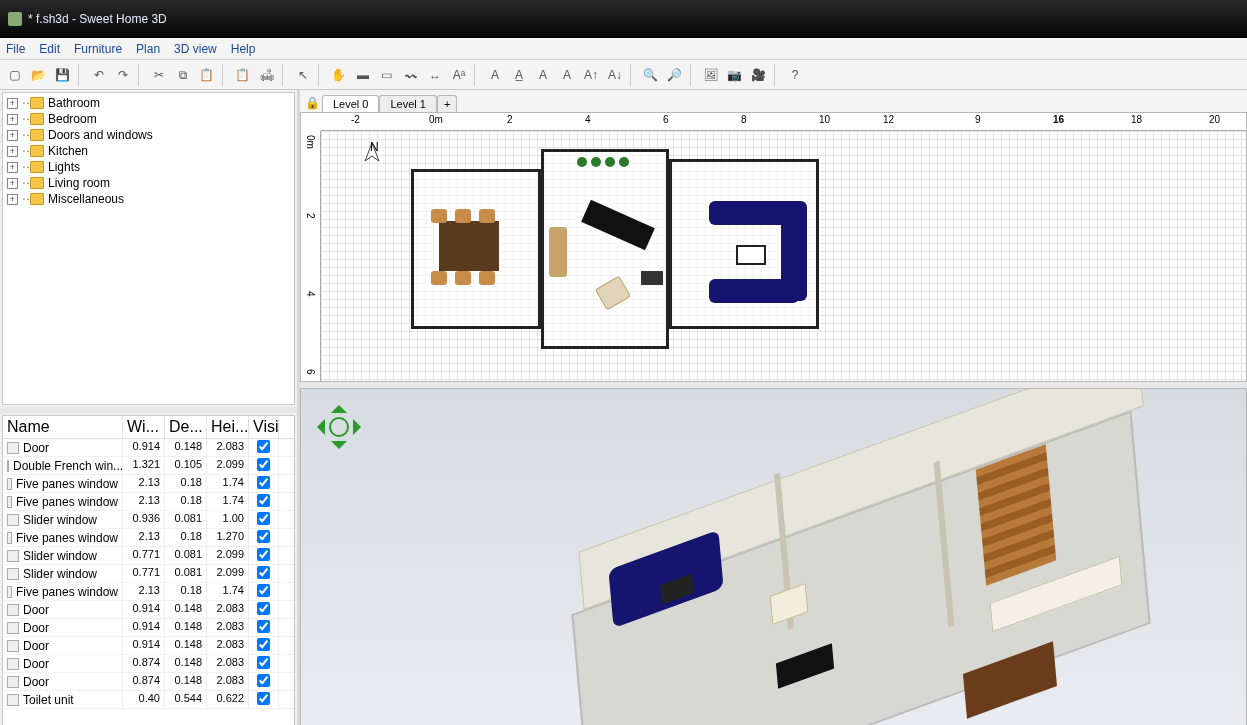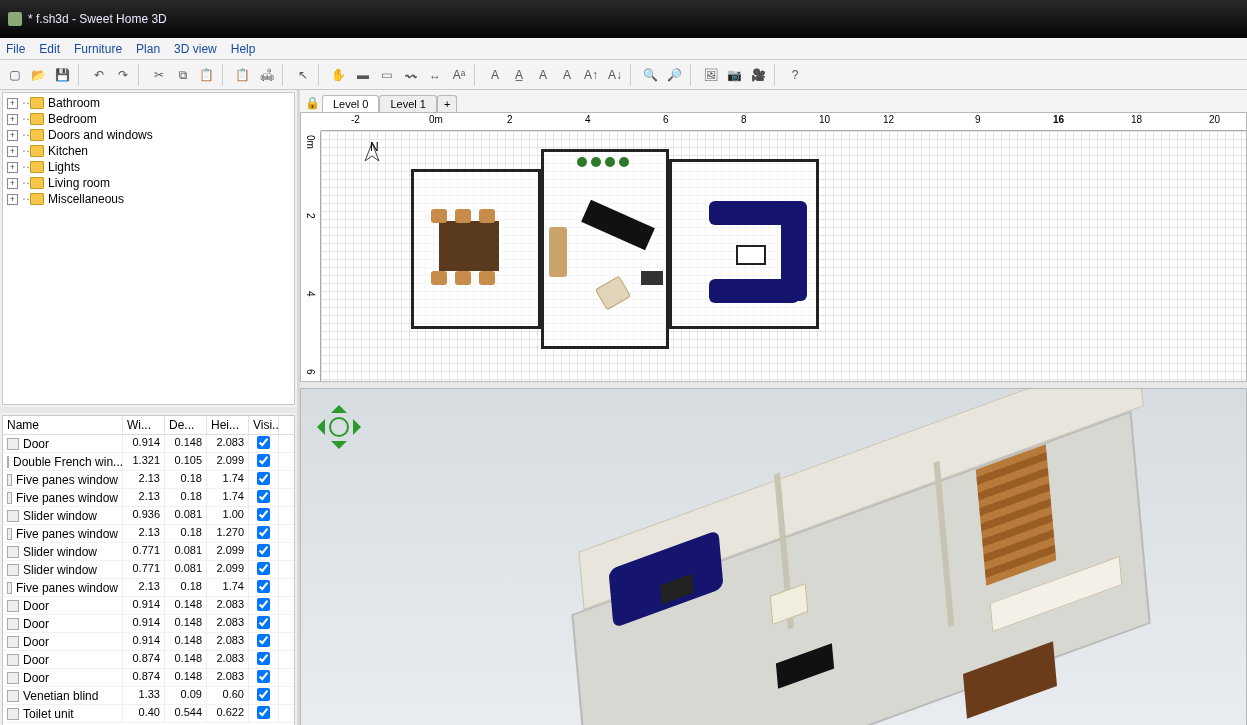--- a/index.html
+++ b/index.html
@@ -13,21 +13,21 @@
 .tb-sep { width:6px;height:22px; border-left:1px solid #ccc; margin:0 2px;}
 .workspace { display:flex; height:647px; }
 .left-col { width:300px; display:flex; flex-direction:column; border-right:3px solid #d8d8d8;}
 .tree { flex:1; background:#fff; border:1px solid #c8c8c8; margin:2px; overflow:auto; padding:2px 4px;}
 .tree-row { display:flex;align-items:center; gap:4px; height:16px; color:#000;}
 .tree-row .tw { width:11px;height:11px;border:1px solid #888;display:inline-flex;align-items:center;justify-content:center;font-size:9px;color:#444;line-height:1;}
 .tree-row .fld { width:14px;height:12px;background:#f6c64a;border:1px solid #c79a1e;border-radius:1px;}
 .split-h { height:6px; background:#e8e8e8; cursor:row-resize;}
 .furn-list { height:320px; background:#fff; border:1px solid #c8c8c8; margin:2px; display:flex; flex-direction:column; overflow:hidden;}
 .fl-head { display:flex; border-bottom:1px solid #ddd; background:#fff;}
-.fl-head div { border-right:1px solid #e2e2e2; padding:2px 4px; font-size:12px; overflow:hidden;}
+.fl-head div { border-right:1px solid #e2e2e2; padding:2px 4px; font-size:16px; overflow:hidden;}
 .fl-body { overflow-y:scroll; flex:1;}
 .fl-row { display:flex; border-bottom:1px solid #f1f1f1;}
 .fl-row div { border-right:1px solid #eee; padding:1px 4px; font-size:11px; overflow:hidden; white-space:nowrap; text-align:right;}
 .fl-row div:first-child { text-align:left; display:flex;align-items:center;gap:4px;}
 .fl-row .ico { width:12px;height:12px;border:1px solid #aaa;background:#eee;display:inline-block;}
 .cname{width:120px} .cw{width:42px}.cd{width:42px}.ch{width:42px}.cv{width:30px;text-align:center !important;}
 .cv input{margin:0;}
 .right-col { flex:1; display:flex; flex-direction:column;}
 .level-tabs { height:22px; background:#f4f4f4; display:flex; align-items:flex-end; padding-left:4px; gap:0;}
 .lt { padding:2px 10px; border:1px solid #b8b8b8; border-bottom:none; background:#eee; border-radius:3px 3px 0 0; font-size:11px;}
@@ -302,30 +302,20 @@
               <span>Door</span>
             </div>
             <div class="cw">0.874</div>
             <div class="cd">0.148</div>
             <div class="ch">2.083</div>
             <div class="cv"><input type="checkbox" checked="" style=""></div>
           </div>
           <div class="fl-row">
             <div class="cname">
               <span class="ico"></span>
-              <span>Venetian blind</span>
-            </div>
-            <div class="cw">1.33</div>
-            <div class="cd">0.09</div>
-            <div class="ch">0.60</div>
-            <div class="cv"><input type="checkbox" checked="" style=""></div>
-          </div>
-          <div class="fl-row">
-            <div class="cname">
-              <span class="ico"></span>
               <span>Toilet unit</span>
             </div>
             <div class="cw">0.40</div>
             <div class="cd">0.544</div>
             <div class="ch">0.622</div>
             <div class="cv"><input type="checkbox" checked="" style=""></div>
           </div>
         </div>
     </div>
   </div>

